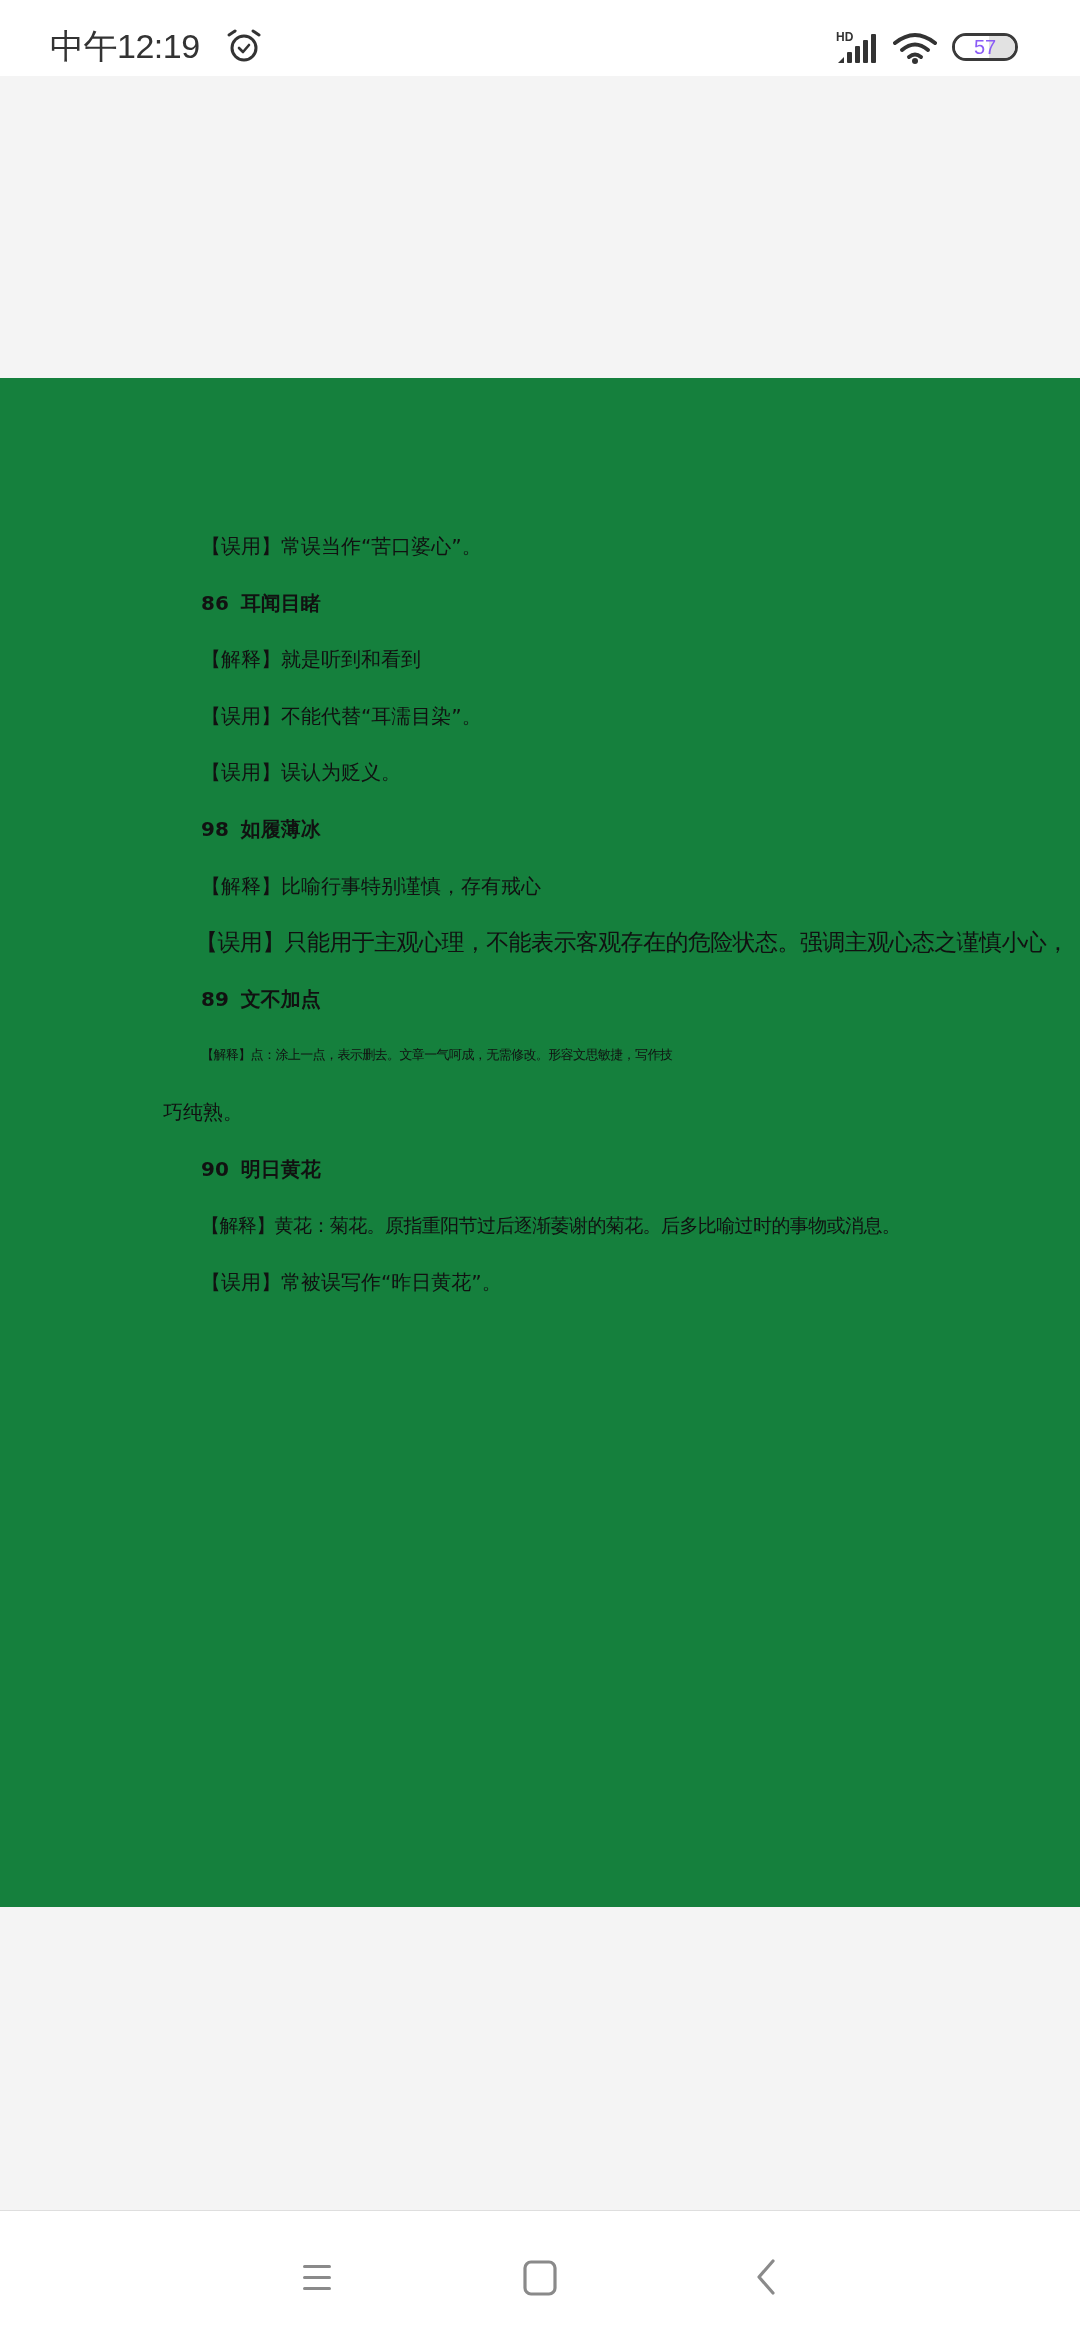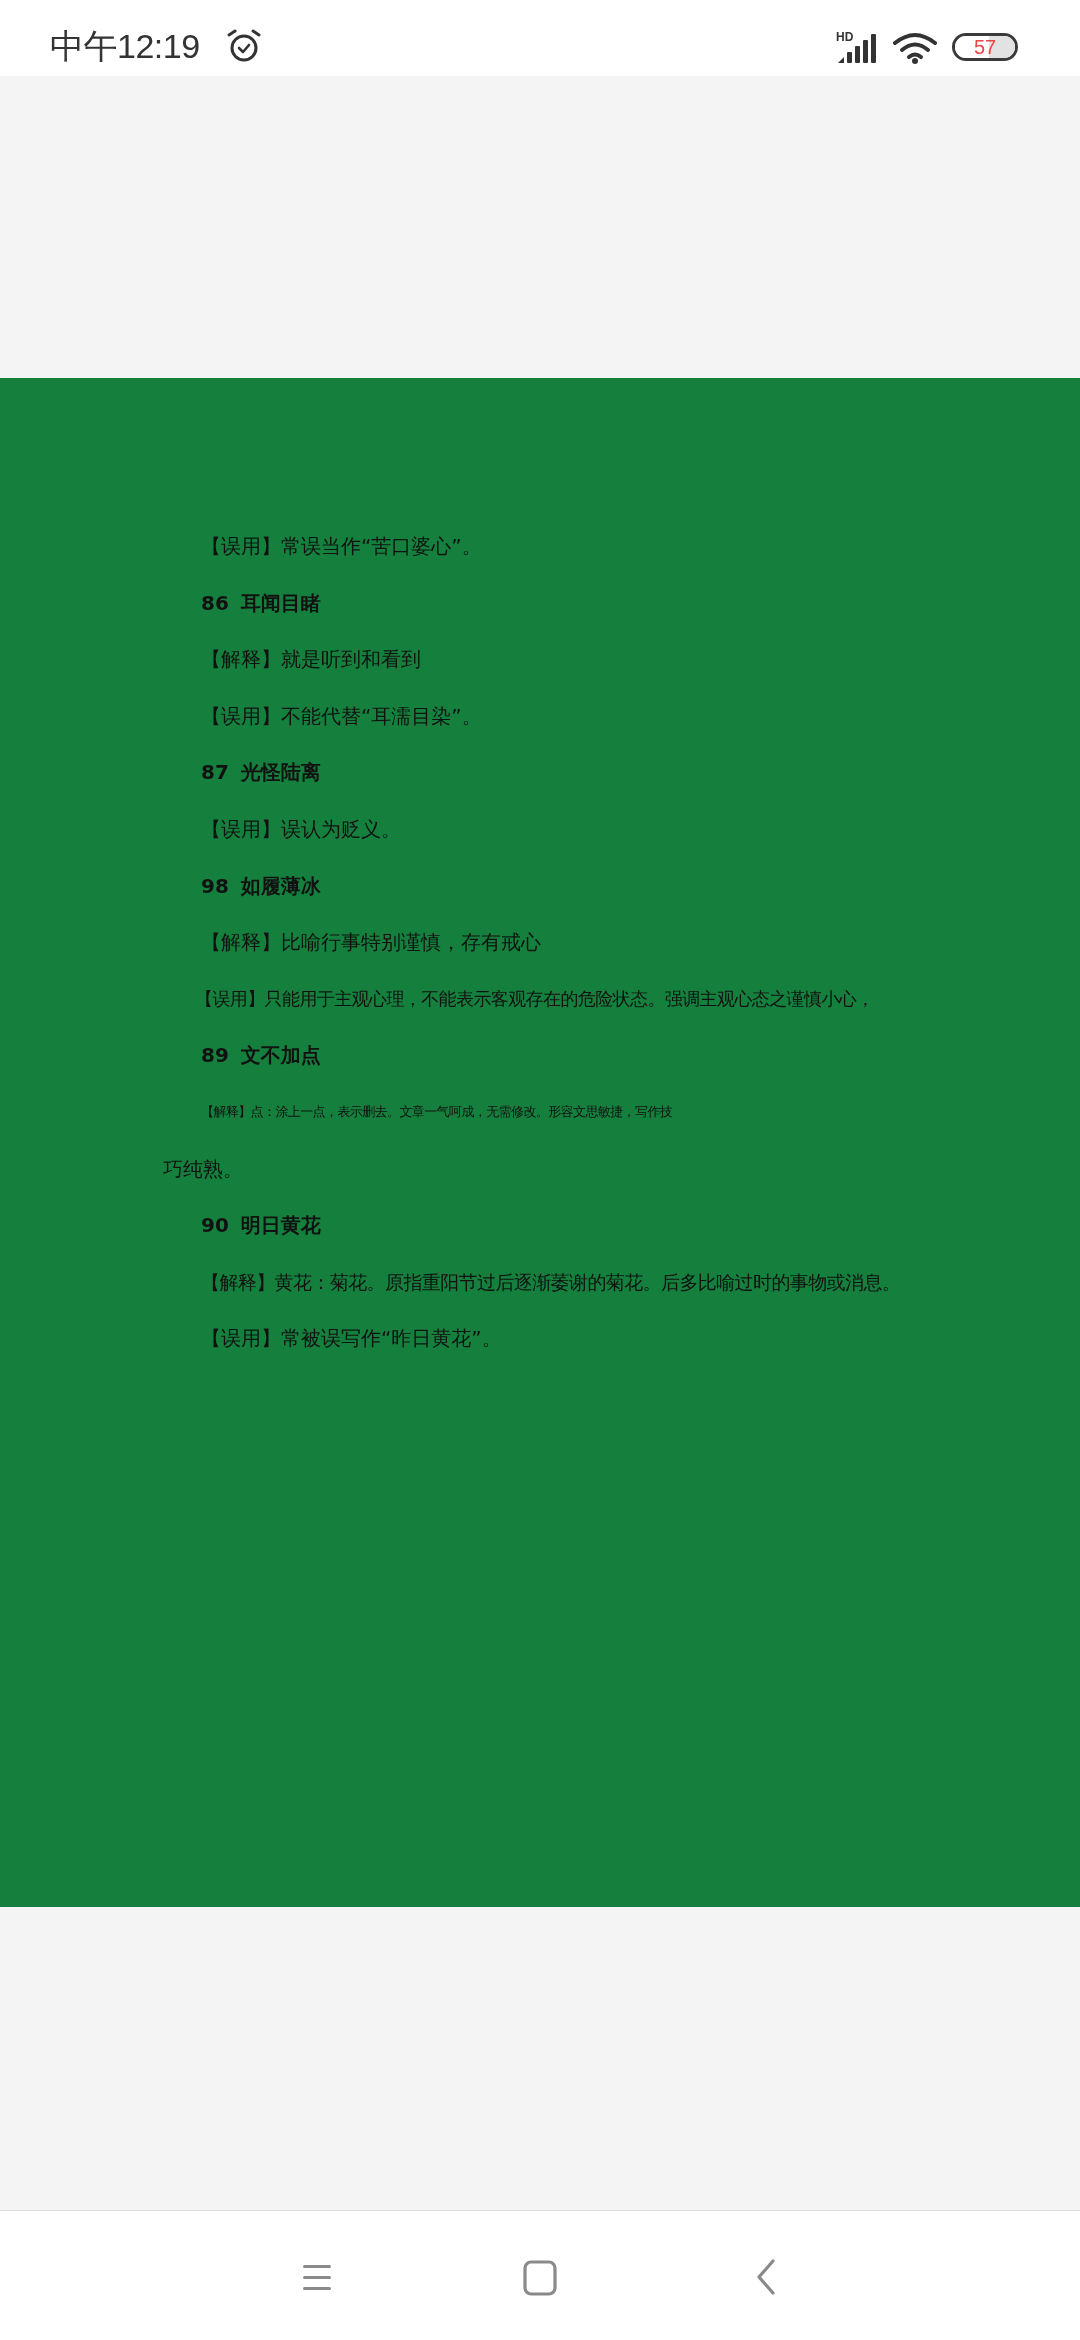--- a/index.html
+++ b/index.html
@@ -29,21 +29,21 @@
   .battery-fill {
     position: absolute; left: 0; top: 0; bottom: 0; width: 57%;
     background: #ffffff;
   }
   .battery-empty {
     position: absolute; right: 0; top: 0; bottom: 0; width: 43%;
     background: #e2e2e2;
   }
   .battery-text {
     position: absolute; left: 0; right: 0; top: 0; bottom: 0;
-    text-align: center; font-size: 20px; line-height: 22px; color: #ef4444;
+    text-align: center; font-size: 20px; line-height: 22px; color: #8b5cf6;
     font-family: "Liberation Sans", sans-serif;
   }
 
   .grey-top { position: absolute; left: 0; top: 76px; width: 1080px; height: 302px; background: #f4f4f4; }
   .page {
     position: absolute; left: 0; top: 378px; width: 1080px; height: 1529px; background: #15803d;
   }
   .grey-bottom { position: absolute; left: 0; top: 1907px; width: 1080px; height: 303px; background: #f4f4f4; }
 
   .content {
@@ -100,25 +100,24 @@
 </div>
 
 <div class="grey-top"></div>
 
 <div class="page">
   <div class="content">
     <div class="line indent">【误用】常误当作“苦口婆心”。</div>
     <div class="line heading"><span class="num">86</span><span>耳闻目睹</span></div>
     <div class="line indent">【解释】就是听到和看到</div>
     <div class="line indent">【误用】不能代替“耳濡目染”。</div>
-    <div class="line heading"><span class="num">87</span><span>光怪陆离</span></div>
     <div class="line indent">【误用】误认为贬义。</div>
     <div class="line heading"><span class="num">98</span><span>如履薄冰</span></div>
     <div class="line indent">【解释】比喻行事特别谨慎，存有戒心</div>
-    <div class="line indent" style="font-size:18px;letter-spacing:-0.6px;padding-left:32px;">【误用】只能用于主观心理，不能表示客观存在的危险状态。强调主观心态之谨慎小心，</div>
+    <div class="line indent" style="font-size:23px;letter-spacing:-0.6px;padding-left:32px;">【误用】只能用于主观心理，不能表示客观存在的危险状态。强调主观心态之谨慎小心，</div>
     <div class="line heading"><span class="num">89</span><span>文不加点</span></div>
     <div class="line indent" style="font-size:13px;letter-spacing:-0.6px;">【解释】点：涂上一点，表示删去。文章一气呵成，无需修改。形容文思敏捷，写作技</div>
     <div class="line">巧纯熟。</div>
     <div class="line heading"><span class="num">90</span><span>明日黄花</span></div>
     <div class="line indent" style="font-size:19px;letter-spacing:-0.6px;">【解释】黄花：菊花。原指重阳节过后逐渐萎谢的菊花。后多比喻过时的事物或消息。</div>
     <div class="line indent">【误用】常被误写作“昨日黄花”。</div>
   </div>
 </div>
 
 <div class="grey-bottom"></div>

